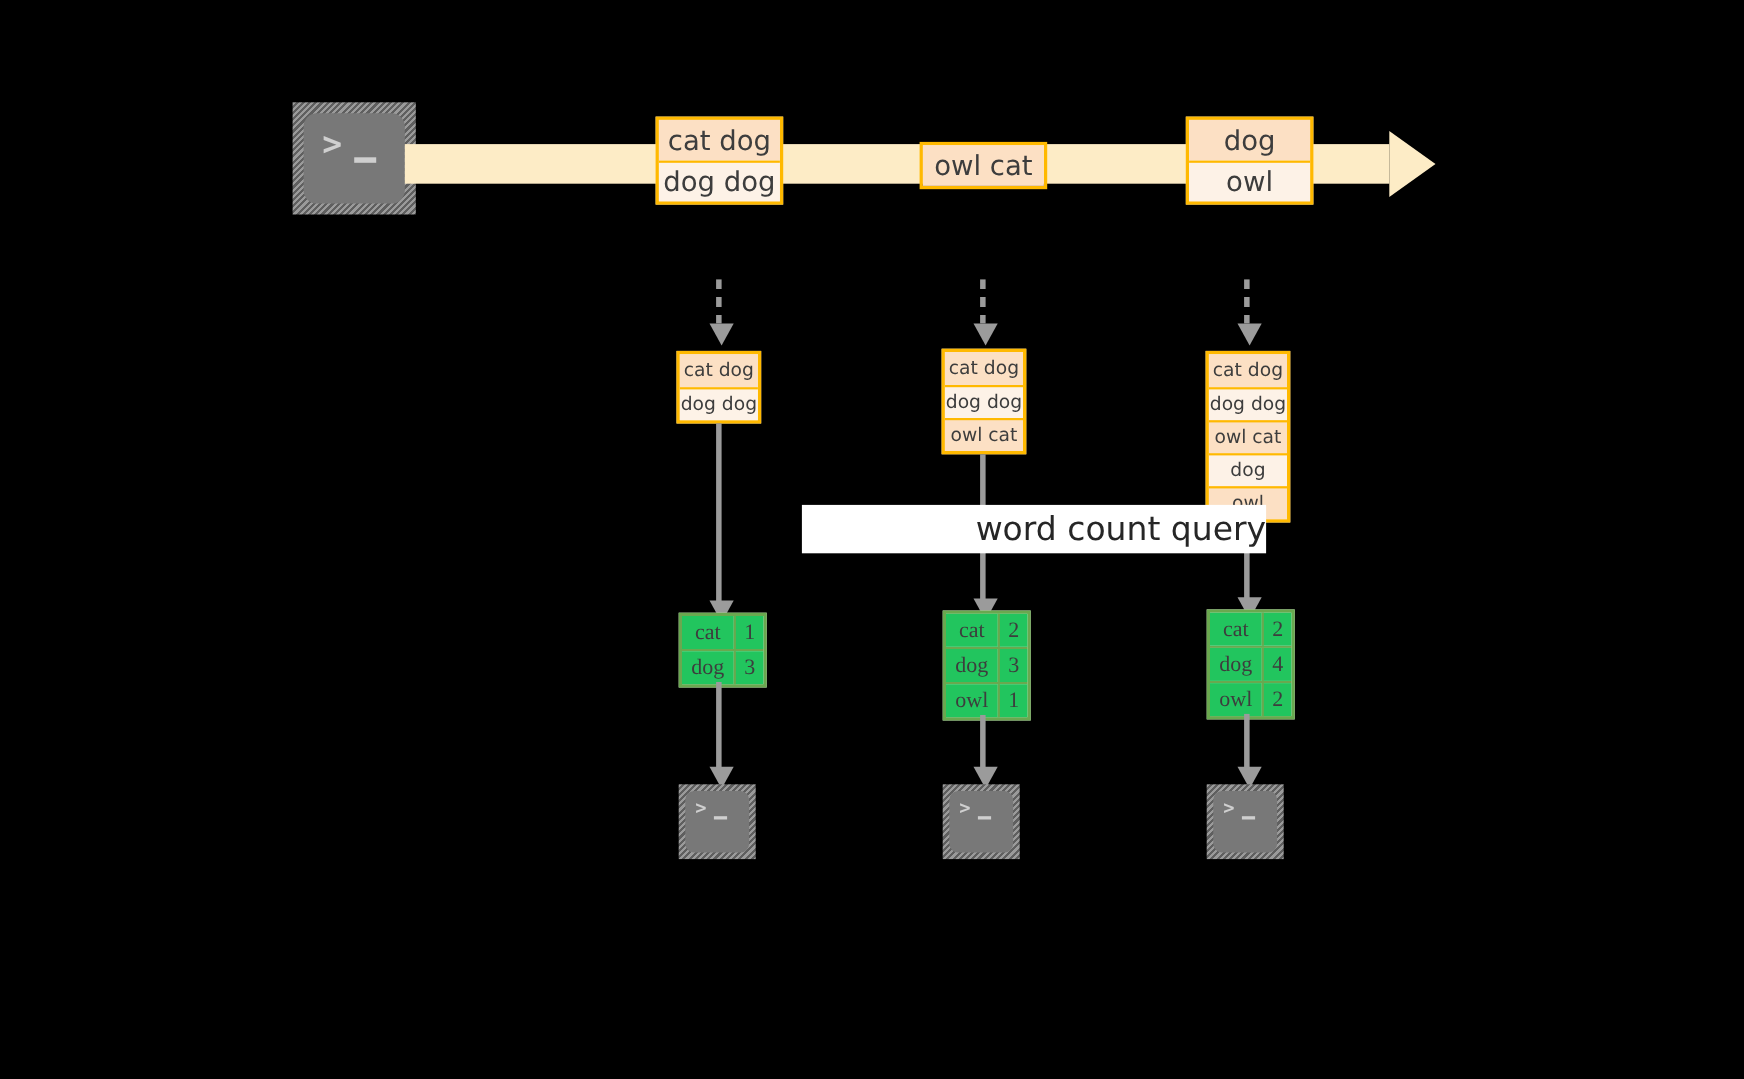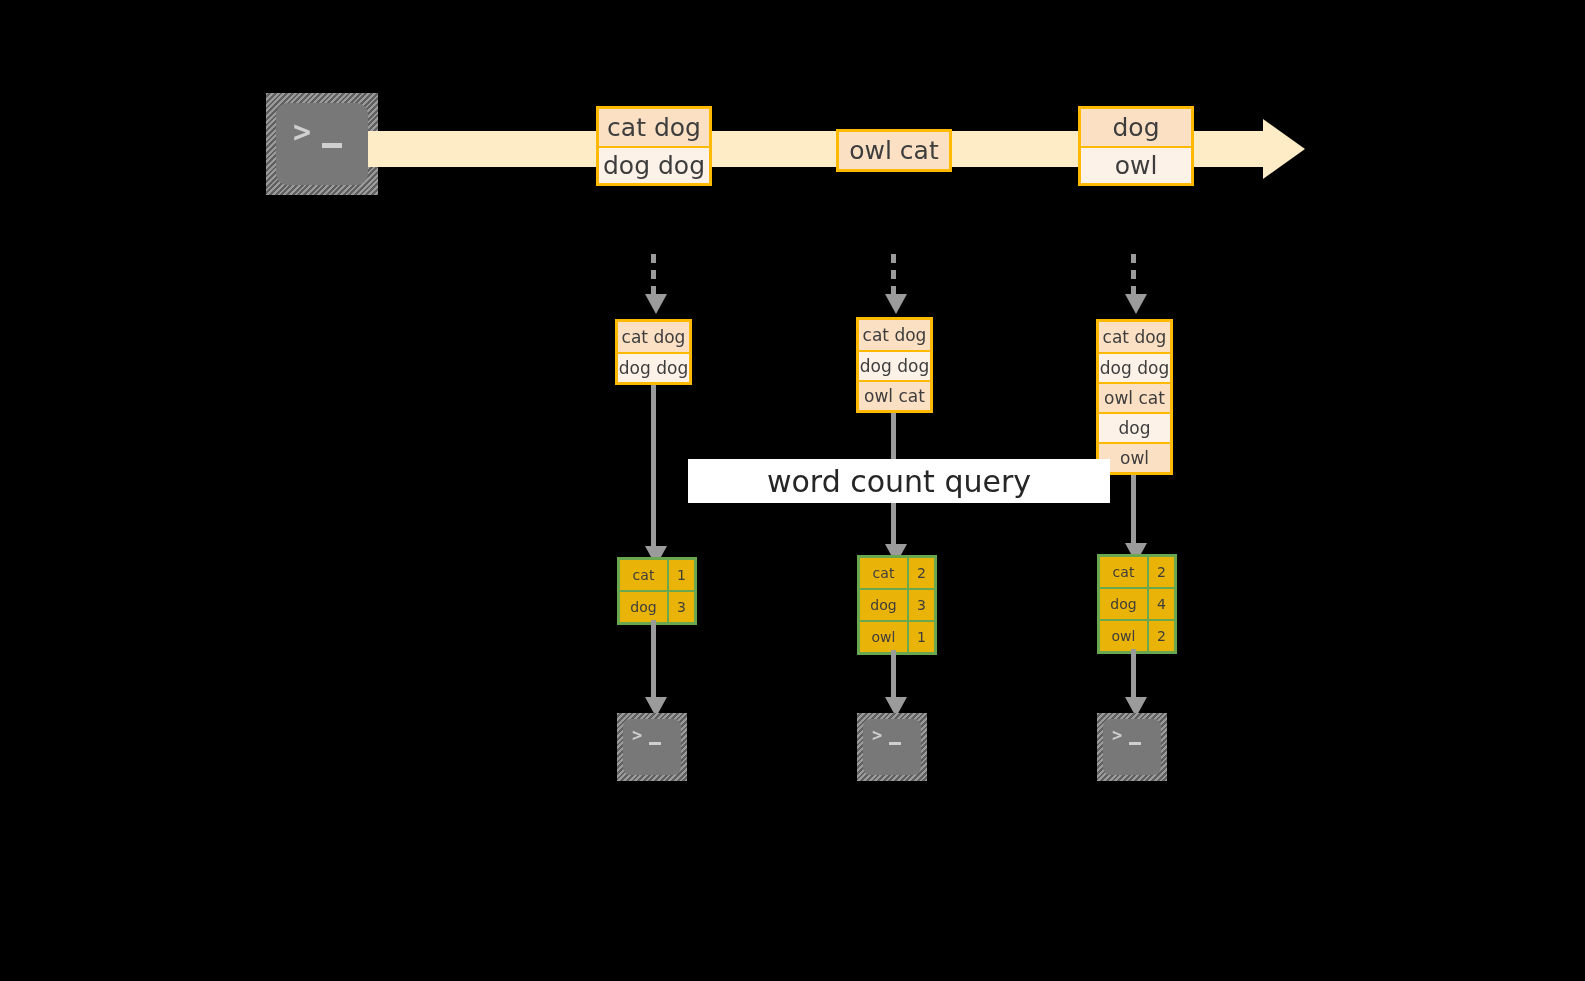--- a/index.html
+++ b/index.html
@@ -101,23 +101,24 @@
   .res-row {
     display: flex;
     height: 30px;
   }
   .res-row + .res-row { border-top: 2px solid #6aa84f; }
   .res-cell {
     box-sizing: border-box;
     display: flex;
     align-items: center;
     justify-content: center;
-    font-size: 14px;
+    font-size: 20px;
     color: #3d3d3d;
-    background: #eab308;
+    background: #22c55e;
+    font-family: Liberation Serif, serif;
   }
   .res-cell.key { width: 47px; }
   .res-cell.val { width: 27px; border-left: 2px solid #6aa84f; }
 
   
   .conn {
     position: absolute;
     width: 5px;
     background: #9b9b9b;
   }
@@ -136,23 +137,24 @@
     border-top: 20px solid #9b9b9b;
   }
 
   
   .query-label {
     position: absolute;
     background: #ffffff;
     color: #262626;
     display: flex;
     align-items: center;
-    justify-content: center;
+    justify-content: flex-end;
     font-size: 30px;
     white-space: nowrap;
+    margin-left: 41px;
   }
 </style>
 </head>
 <body>
 
 <div id="canvas">
 
   <div class="terminal big" style="left:266px; top:93px; width:112px; height:102px;">
     <div class="screen">
       <span class="prompt">&gt;</span>

